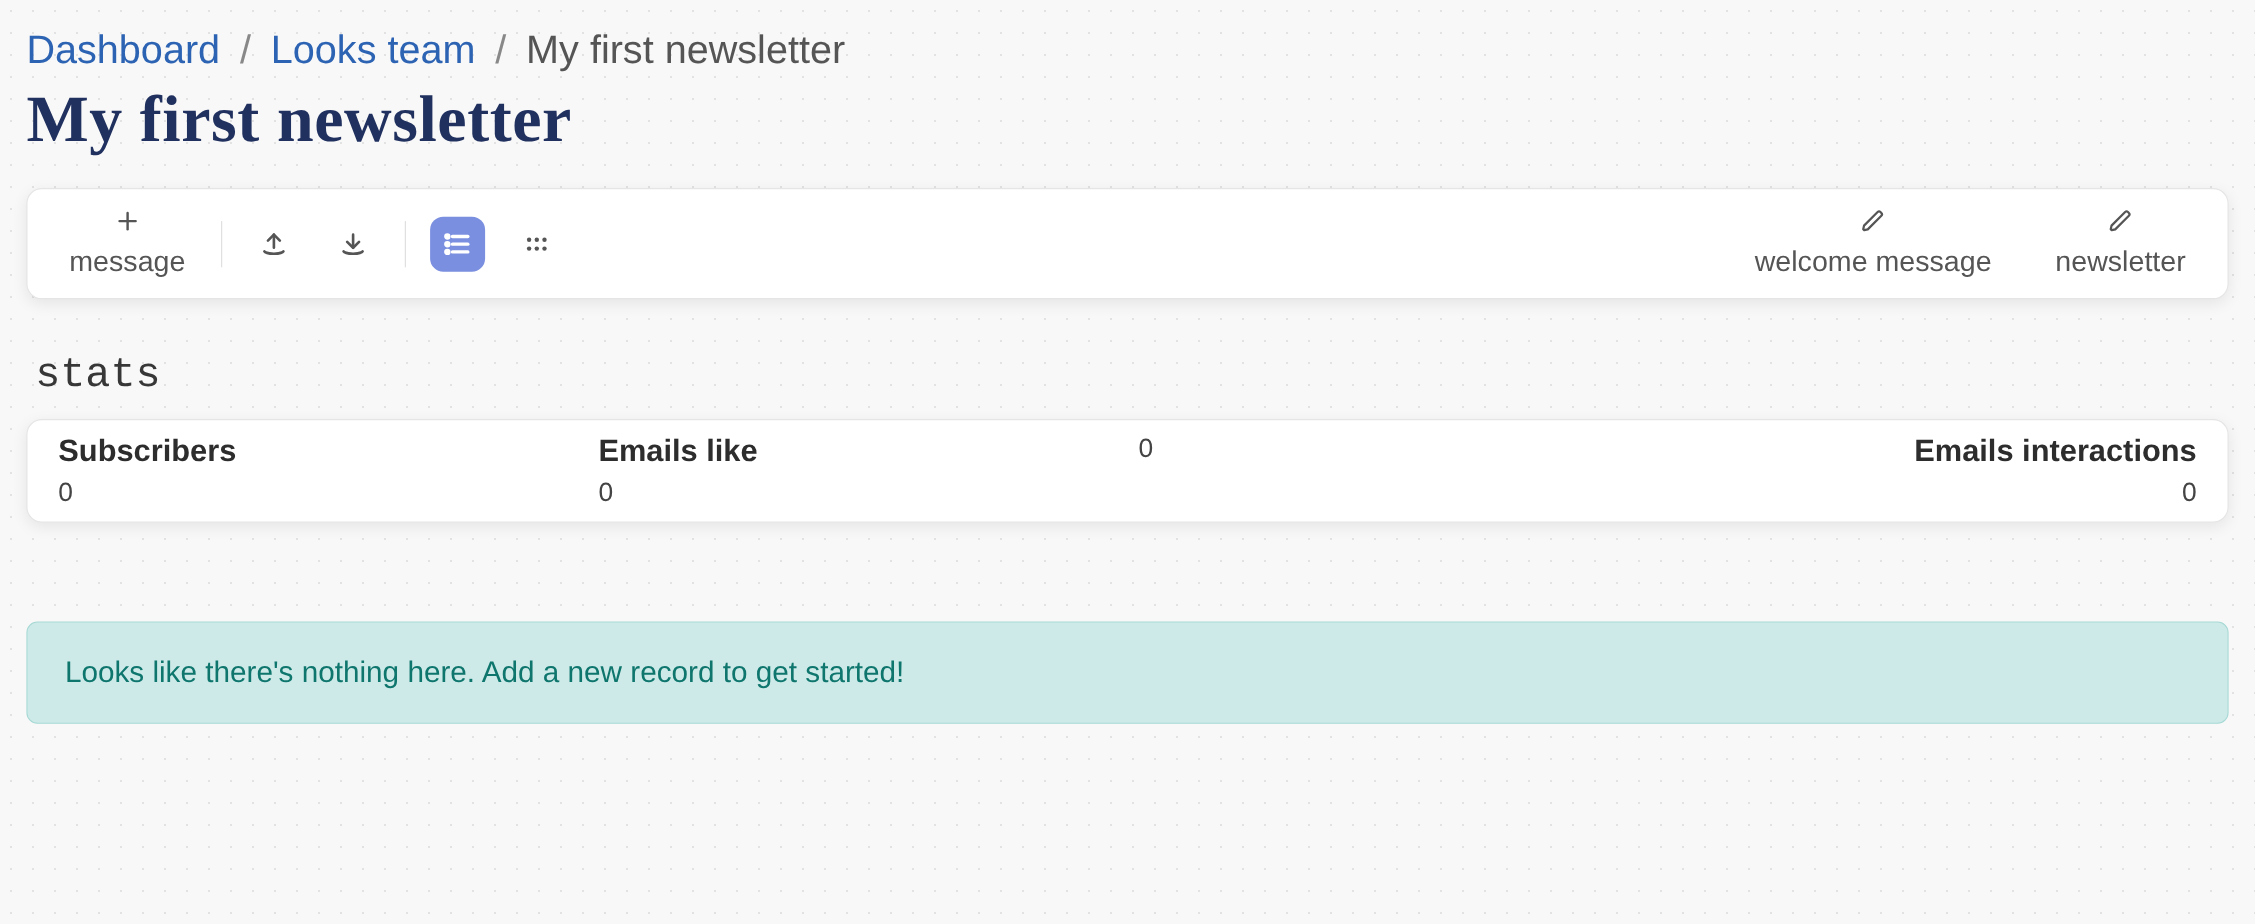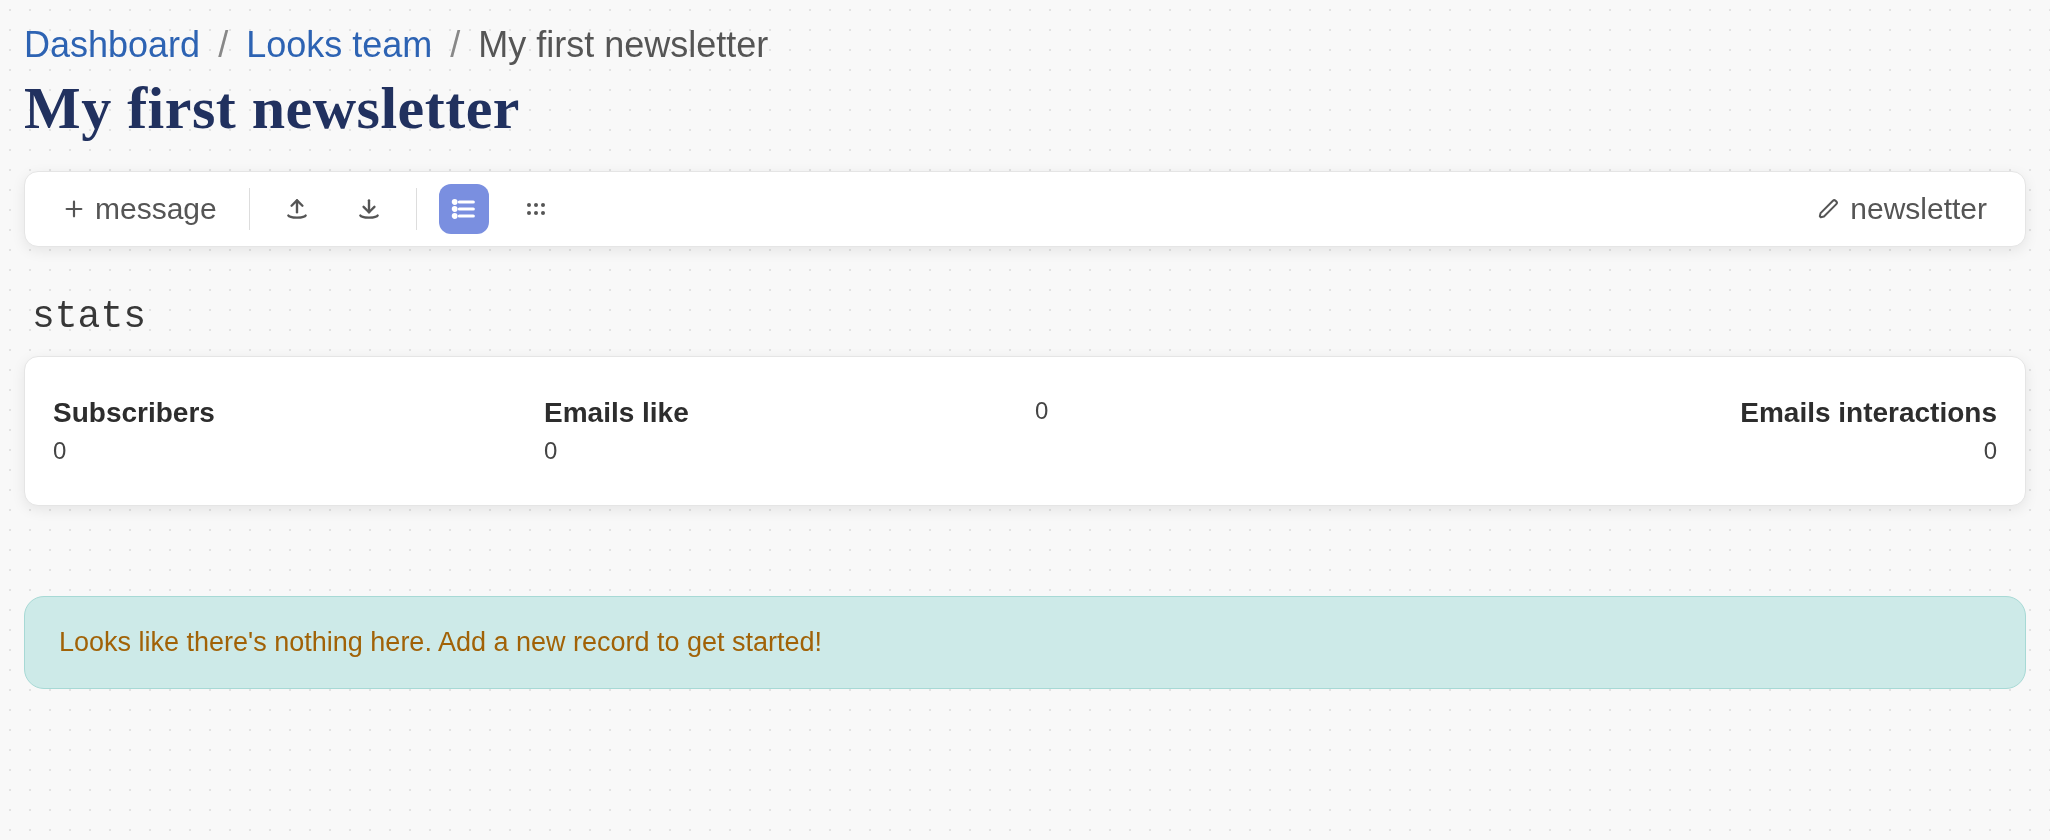--- a/index.html
+++ b/index.html
@@ -58,24 +58,25 @@
     padding: 12px 28px;
     gap: 18px;
   }
   .toolbar-left { display: flex; align-items: center; gap: 22px; flex: 1; }
   .toolbar-right { display: flex; align-items: center; gap: 38px; }
   .tb-btn {
     display: inline-flex;
     align-items: center;
     gap: 10px;
     color: #555;
-    font-size: 30px;
+    font-size: 26px;
     cursor: pointer;
     padding: 6px 10px;
     border-radius: 8px;
+    flex-direction: column;
   }
   .tb-btn.icon-only { padding: 10px; width: 50px; height: 50px; justify-content: center; }
   .tb-btn.active {
     background: #7a8fe0;
     color: #fff;
     border-radius: 12px;
   }
   .divider {
     width: 1px;
     height: 42px;
@@ -91,21 +92,21 @@
     margin: 48px 0 18px 8px;
   }
 
   
   .stats-card {
     background: #fff;
     border: 1px solid #e5e5e5;
     border-radius: 14px;
     box-shadow: 0 4px 14px rgba(0,0,0,0.08);
     display: flex;
-    padding: 40px 28px;
+    padding: 12px 28px;
     gap: 20px;
   }
   .stat-col {
     flex: 1;
     display: flex;
     flex-direction: column;
     gap: 8px;
   }
   .stat-col:last-child { text-align: right; }
   .stat-label {
@@ -116,23 +117,23 @@
   .stat-value {
     font-size: 24px;
     color: #444;
   }
 
   
   .info-banner {
     margin-top: 90px;
     background: #cdeae8;
     border: 1px solid #a7d9d5;
-    border-radius: 20px;
+    border-radius: 10px;
     padding: 30px 34px;
-    color: #a16207;
+    color: #0f766e;
     font-size: 27px;
   }
 </style>
 </head>
 <body>
 
 <div class="page">
 
   <nav class="breadcrumb">
     <a href="#">Dashboard</a>
@@ -207,20 +208,28 @@
       </div>
     </div>
 
     <div class="toolbar-right">
       <div class="tb-btn">
         <span class="icon">
           <svg width="22" height="22" viewBox="0 0 24 24" fill="none" stroke="#555" stroke-width="2.2" stroke-linecap="round" stroke-linejoin="round">
               <path d="M3 21l3.5-.8L20 6.7a2 2 0 0 0 0-2.8l-.9-.9a2 2 0 0 0-2.8 0L2.8 16.5 2 20z"></path>
             </svg>
         </span>
+        <span>welcome message</span>
+      </div>
+      <div class="tb-btn">
+        <span class="icon">
+          <svg width="22" height="22" viewBox="0 0 24 24" fill="none" stroke="#555" stroke-width="2.2" stroke-linecap="round" stroke-linejoin="round">
+              <path d="M3 21l3.5-.8L20 6.7a2 2 0 0 0 0-2.8l-.9-.9a2 2 0 0 0-2.8 0L2.8 16.5 2 20z"></path>
+            </svg>
+        </span>
         <span>newsletter</span>
       </div>
     </div>
   </div>
 
   <div class="section-heading">stats</div>
 
   <div class="stats-card">
     <div class="stat-col">
       <div class="stat-label">Subscribers</div>

